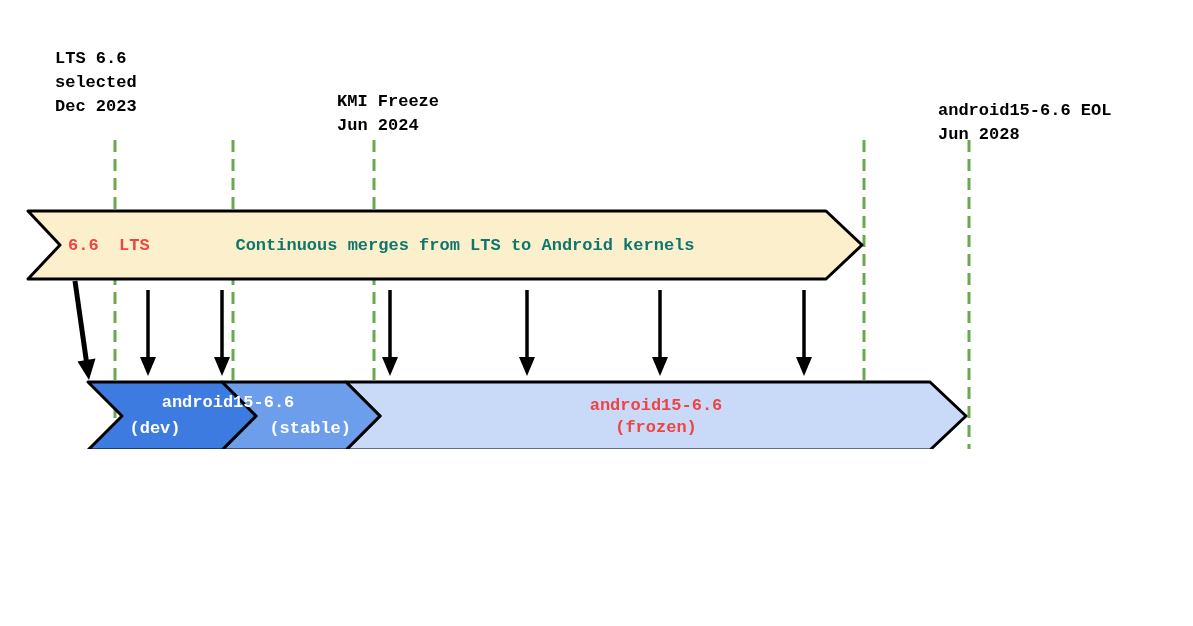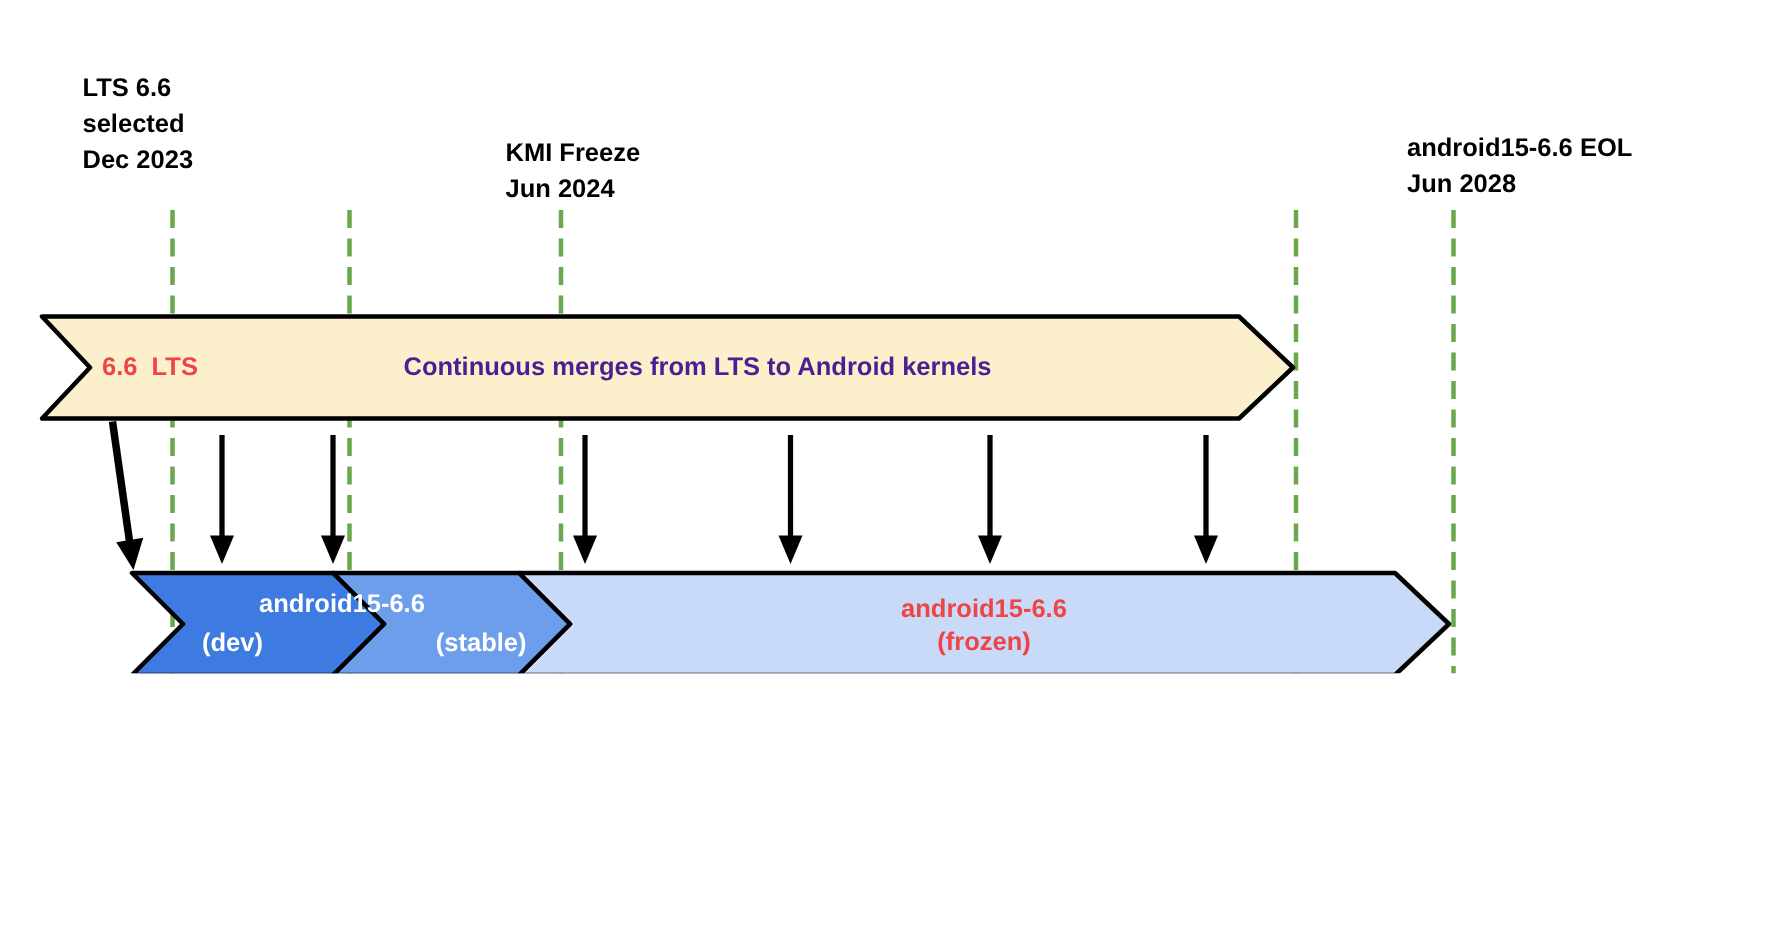--- a/index.html
+++ b/index.html
@@ -1,40 +1,40 @@
 <!DOCTYPE html>
 <html><head>
 <meta charset="utf-8">
 <style>
   html,body{margin:0;padding:0;background:#fff;}
   #stage{
     position:relative;
     width:1193px;height:449px;
     background:#ffffff;
     overflow:hidden;
-    font-family:Liberation Sans, sans-serif;
+    font-family:Liberation Mono, monospace;
   }
   #diagram-svg{position:absolute;left:0;top:0;}
   .label{
     position:absolute;
     font-weight:bold;
     font-size:17px;
     line-height:24px;
     color:#000;
     white-space:pre-line;
   }
   .banner-text{
     position:absolute;
     font-weight:bold;
     font-size:17px;
     color:#ef4444;
   }
   .v-center{display:flex;align-items:center;}
   .centered{text-align:center;justify-content:center;}
-  .muted{color:#4c1d95;}
+  .muted{color:#0f766e;}
   .white{color:#ffffff;}
   .two-line{white-space:pre-line;line-height:22px;}
 </style>
 </head>
 <body>
 
 <div id="stage">
 
   <svg id="diagram-svg" width="1193" height="626" viewBox="0 0 1193 626">
 
@@ -81,21 +81,21 @@
     <polygon points="346,382 930,382 966,416 930,450 346,450 380,416" stroke="#000000" stroke-width="3" stroke-linejoin="round" fill="#C9DAF8"></polygon>
     <polygon points="222,382 346,382 380,416 346,450 222,450 256,416" stroke="#000000" stroke-width="3" stroke-linejoin="round" fill="#6D9EEB"></polygon>
     <polygon points="88,382 222,382 256,416 222,450 88,450 122,416" stroke="#000000" stroke-width="3" stroke-linejoin="round" fill="#3D7BE0"></polygon>
   </svg>
 
   <div class="label" style="left:55px;top:47px;">LTS 6.6
 selected
 Dec 2023</div>
   <div class="label" style="left:337px;top:74px;margin-top:16px;">KMI Freeze
 Jun 2024</div>
-  <div class="label" style="left:938px;top:87px;">android15-6.6 EOL
+  <div class="label" style="left:938px;top:99px;">android15-6.6 EOL
 Jun 2028</div>
 
   <div class="banner-text v-center" style="left:68px;top:211px;height:68px;white-space:pre;">6.6  LTS</div>
   <div class="banner-text v-center centered muted" style="left:120px;top:211px;width:690px;height:68px;">Continuous merges from LTS to Android kernels</div>
 
   <div class="banner-text centered white" style="left:128px;top:393px;width:200px;">android15-6.6</div>
   <div class="banner-text centered white" style="left:105px;top:419px;width:100px;">(dev)</div>
   <div class="banner-text centered white" style="left:251px;top:419px;width:100px;text-align:right;">(stable)</div>
   <div class="banner-text centered two-line" style="left:406px;top:395px;width:500px;">android15-6.6
 (frozen)</div>

